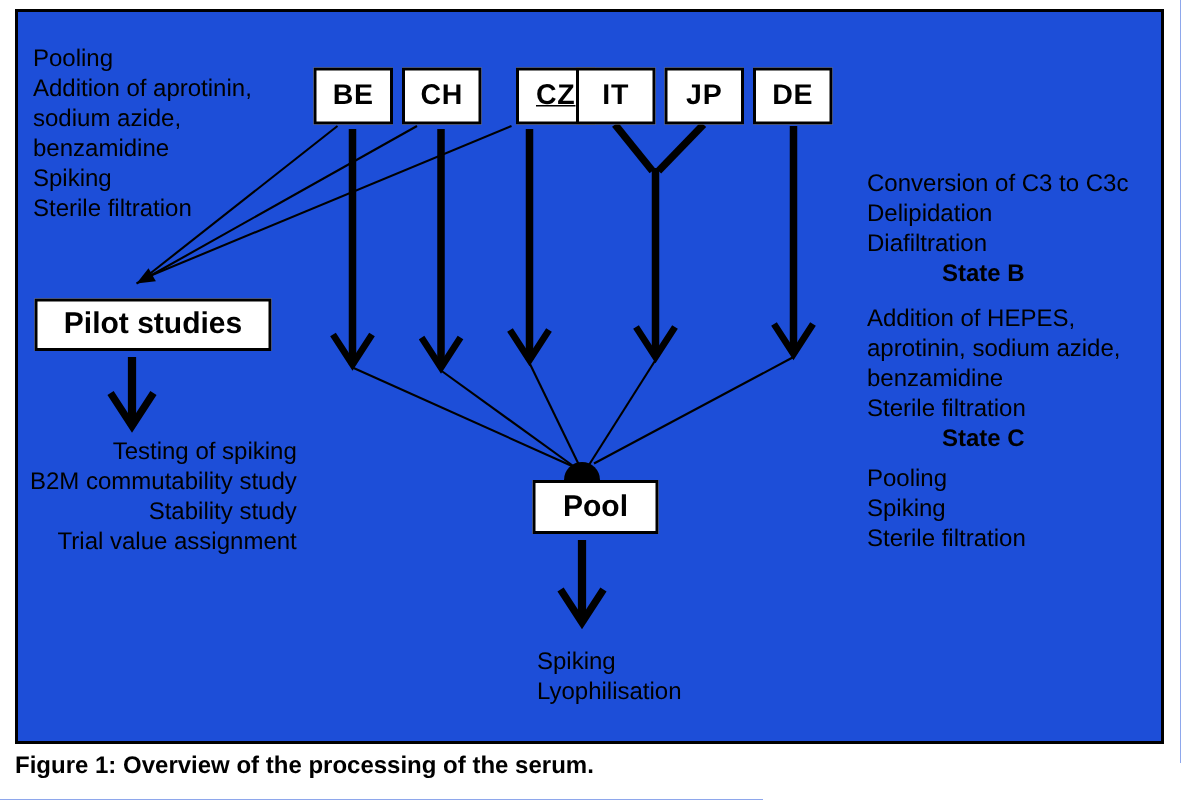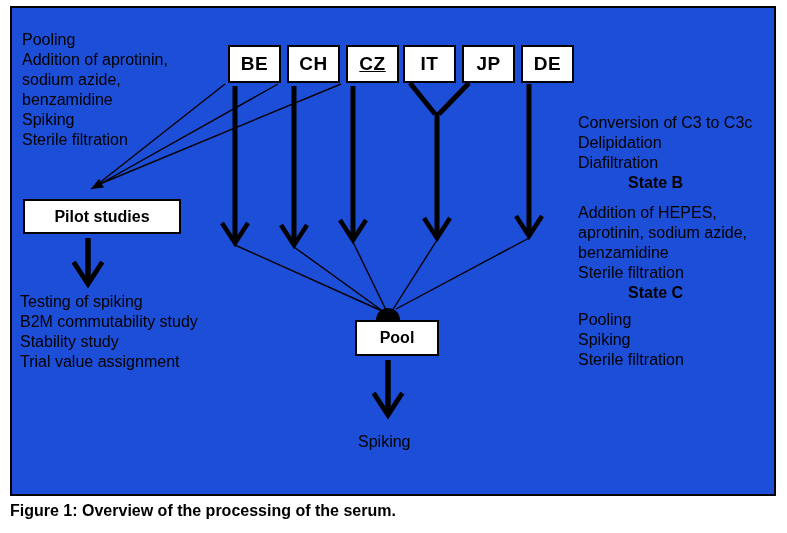--- a/index.html
+++ b/index.html
@@ -10,25 +10,25 @@
   .frame{
     position:absolute;left:10px;top:6px;width:766px;height:490px;
     border:2px solid #000;box-sizing:border-box;background:#1d4ed8;
   }
   .note{position:absolute;font-size:16px;line-height:20px;white-space:nowrap;}
   .note div{height:20px;}
   .state{font-weight:bold;padding-left:50px;}
   .cbox{
     position:absolute;top:37px;width:53px;height:38px;border:2px solid #000;box-sizing:border-box;
     background:#fff;display:flex;align-items:center;justify-content:center;
-    font-weight:bold;font-size:19px;letter-spacing:0.5px;z-index:3;margin-left:19px;
+    font-weight:bold;font-size:19px;letter-spacing:0.5px;z-index:3;
   }
   .bigbox{
     position:absolute;border:2px solid #000;box-sizing:border-box;background:#fff;
-    display:flex;align-items:center;justify-content:center;font-weight:bold;font-size:16px;z-index:3;
+    display:flex;align-items:center;justify-content:center;font-weight:bold;font-size:20px;z-index:3;
   }
   .caption{
     position:absolute;left:10px;top:501px;font-size:16px;font-weight:bold;line-height:20px;white-space:nowrap;text-align:center;
   }
   svg{position:absolute;left:0;top:0;z-index:2;}
 </style>
 </head>
 <body>
 
 <div class="frame">
@@ -77,21 +77,21 @@
     <div>Pooling</div>
     <div>Addition of aprotinin,</div>
     <div>sodium azide,</div>
     <div>benzamidine</div>
     <div>Spiking</div>
     <div>Sterile filtration</div>
   </div>
 
   <div class="cbox" style="left:197px;">BE</div>
   <div class="cbox" style="left:256px;">CH</div>
-  <div class="cbox" style="left:315px;text-decoration:underline;">CZ</div>
+  <div class="cbox" style="left:332px;text-decoration:underline;">CZ</div>
   <div class="cbox" style="left:372px;">IT</div>
   <div class="cbox" style="left:431px;">JP</div>
   <div class="cbox" style="left:490px;">DE</div>
 
   <div class="bigbox" style="left:11px;top:191px;width:158px;height:35px;">Pilot studies</div>
 
   <div class="bigbox" style="left:343px;top:312px;width:84px;height:36px;">Pool</div>
 
 
   <div class="note" style="left:566px;top:105px;">
@@ -108,26 +108,27 @@
     <div>Sterile filtration</div>
     <div class="state">State C</div>
   </div>
 
   <div class="note" style="left:566px;top:302px;">
     <div>Pooling</div>
     <div>Spiking</div>
     <div>Sterile filtration</div>
   </div>
 
-  <div class="note" style="left:8px;top:284px;">
+  <div class="note" style="left:8px;top:284px;text-align:right;">
     <div>Testing of spiking</div>
     <div>B2M commutability study</div>
     <div>Stability study</div>
     <div>Trial value assignment</div>
   </div>
 
   <div class="note" style="left:346px;top:424px;">
     <div>Spiking</div>
+    <div>Lyophilisation</div>
   </div>
 
 </div>
 
 <div class="caption">Figure 1: Overview of the processing of the serum.</div>
 
 </body></html>

